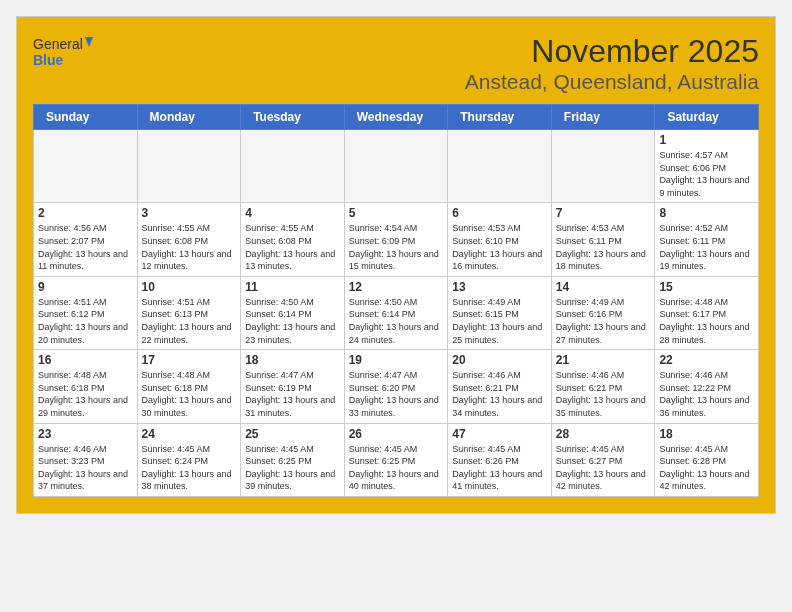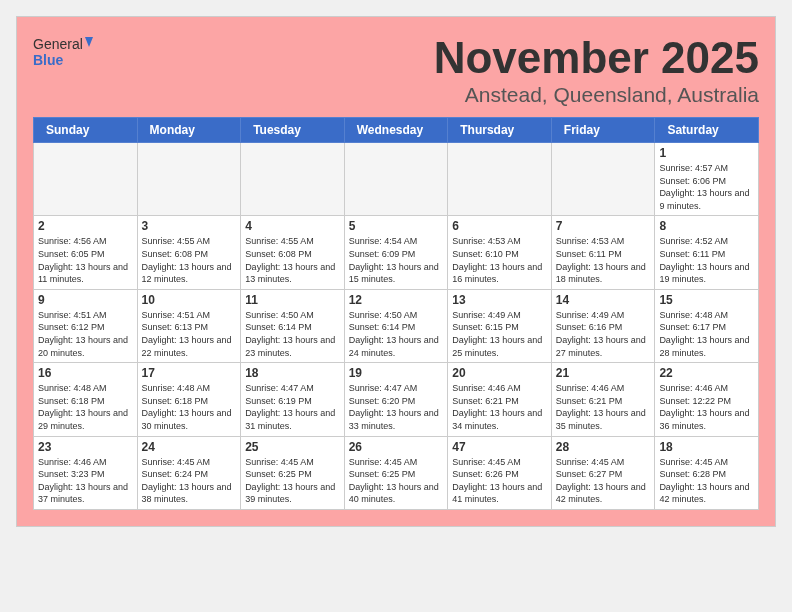--- a/index.html
+++ b/index.html
@@ -4,41 +4,41 @@
   <style>
     * { box-sizing: border-box; margin: 0; padding: 0; }
     body {
       font-family: Arial, sans-serif;
       background: #f0f0f0;
       width: 792px;
       min-height: 612px;
       padding: 16px;
     }
     .page {
-      background: #fca5a5;
+      background: #eab308;
       border: 1px solid #ccc;
       padding: 16px;
     }
     .header-section {
       display: flex;
       justify-content: space-between;
       align-items: flex-start;
       margin-bottom: 10px;
     }
     .logo-area {
       display: flex;
       align-items: center;
       gap: 4px;
     }
     .title-area {
       text-align: right;
     }
     .cal-title {
-      font-size: 44px;
-      font-weight: bold;
+      font-size: 32px;
+      font-weight: normal;
       color: #333;
     }
     .cal-subtitle {
       font-size: 21px;
       color: #555;
     }
     .calendar-table {
       width: 100%;
       border-collapse: collapse;
       table-layout: fixed;
@@ -120,21 +120,21 @@
             <div class="day-info">Sunrise: 4:57 AM
 Sunset: 6:06 PM
 Daylight: 13 hours
 and 9 minutes.</div>
           </td>
         </tr>
         <tr>
           <td>
             <span class="day-number">2</span>
             <div class="day-info">Sunrise: 4:56 AM
-Sunset: 6:05 PM
+Sunset: 2:07 PM
 Daylight: 13 hours
 and 11 minutes.</div>
           </td>
           <td>
             <span class="day-number">3</span>
             <div class="day-info">Sunrise: 4:55 AM
 Sunset: 6:08 PM
 Daylight: 13 hours
 and 12 minutes.</div>
           </td>

